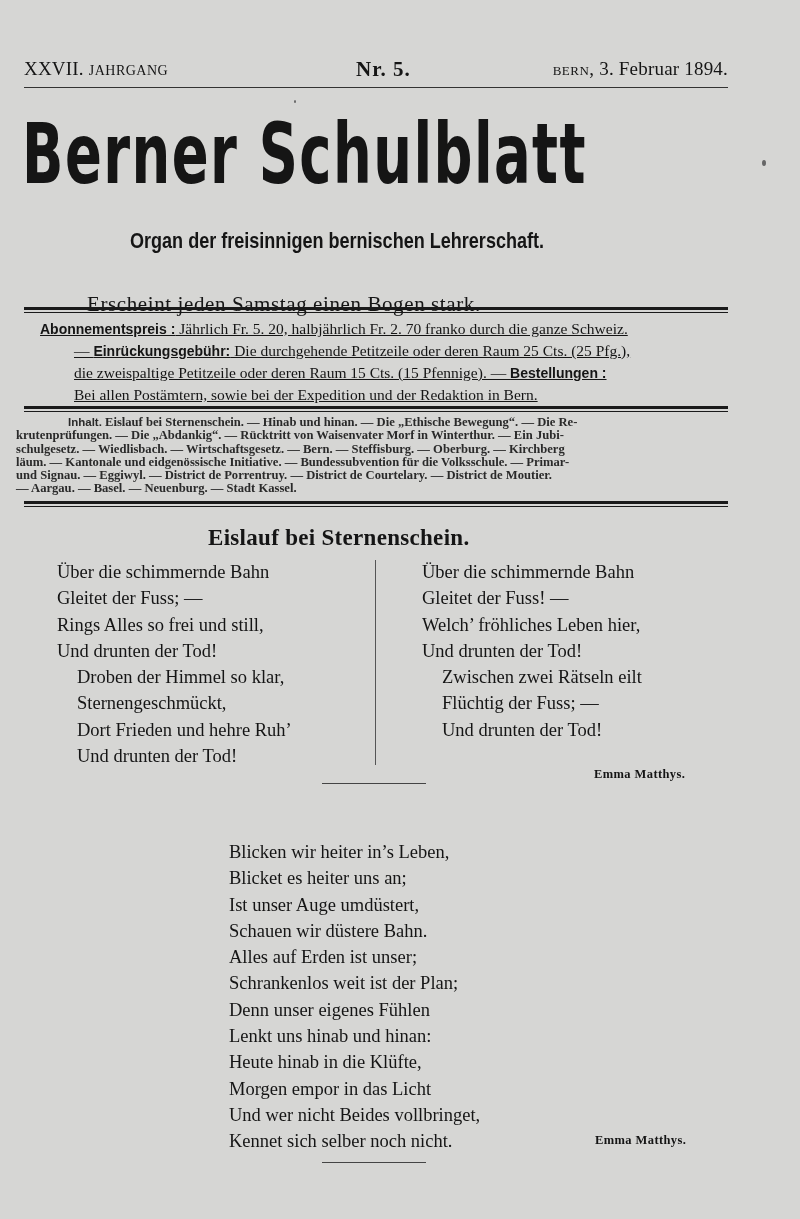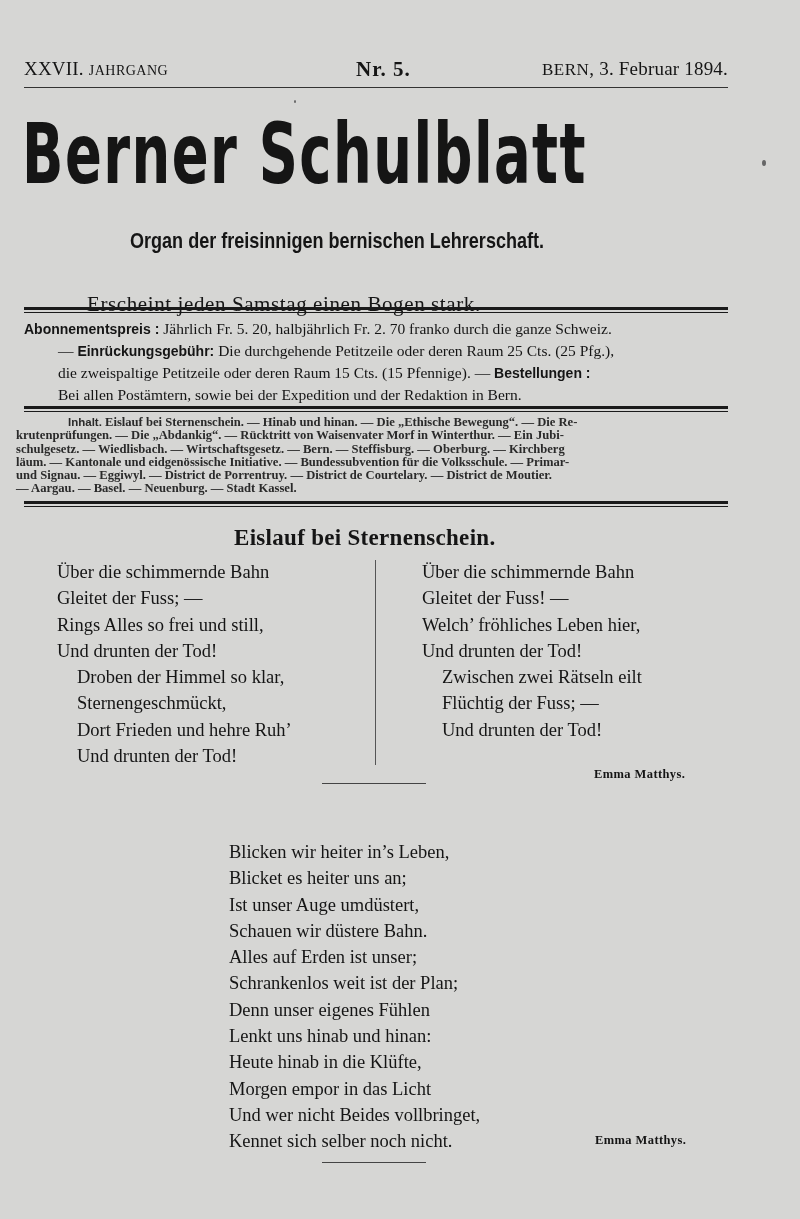--- a/index.html
+++ b/index.html
@@ -16,21 +16,21 @@
 
     
     .masthead-top {
       position: absolute; left: 24px; top: 58px; width: 704px; height: 24px;
       font-size: 19px; letter-spacing: 0.2px;
     }
     .masthead-top .vol { position: absolute; left: 0; top: 0; }
     .masthead-top .vol .sc { font-size: 14px; letter-spacing: 0.5px; text-transform: uppercase; }
     .masthead-top .nr { position: absolute; left: 332px; top: -1px; font-weight: bold; font-size: 21px; letter-spacing: 1px; }
     .masthead-top .date { position: absolute; right: 0; top: 0; }
-    .masthead-top .date .sc { font-size: 17px; letter-spacing: 0.5px; text-transform: uppercase; }
+    .masthead-top .date .sc { font-size: 13px; letter-spacing: 0.5px; text-transform: uppercase; }
     .rule-thin { position: absolute; height: 1px; background: #333; }
 
     .title {
       position: absolute; left: 22px; top: 104px; width: 706px;
       font-family: "Liberation Sans Narrow", "DejaVu Sans Condensed", "Liberation Sans", sans-serif;
       font-weight: bold; font-size: 84px; line-height: 100px;
       transform: scaleX(0.72); transform-origin: left top;
       white-space: nowrap; letter-spacing: 2px;
       width: 980px;
     }
@@ -43,22 +43,22 @@
       position: absolute; left: 87px; top: 268px;
       font-size: 21px; letter-spacing: 0.6px; white-space: nowrap; margin-top: 24px;
     }
 
     .double-rule {
       position: absolute; left: 24px; width: 704px;
       border-top: 3px solid #1a1a1a; border-bottom: 1px solid #1a1a1a; height: 2px;
     }
 
     .subscription {
-      position: absolute; left: 24px; top: 318px; width: 706px;
-      font-size: 15.5px; line-height: 22px; text-align: justify;
+      position: absolute; left: 40px; top: 318px; width: 706px;
+      font-size: 15.5px; line-height: 22px; text-align: justify; text-decoration: underline;
     }
     .subscription .bold-sans {
       font-family: "Liberation Sans", sans-serif; font-weight: bold; font-size: 14px;
     }
     .subscription .line { white-space: nowrap; display: block; }
     .subscription .indent { padding-left: 34px; }
 
     .contents {
       position: absolute; left: 16px; top: 416px; width: 706px;
       font-size: 12.6px; line-height: 13.3px; font-weight: bold; color: #2a2a2a;
@@ -115,21 +115,21 @@
     <span class="line"><span class="inhalt">Inhalt.</span><span> Eislauf bei Sternenschein. — Hinab und hinan. — Die „Ethische Bewegung“. — Die Re-</span></span>
     <span class="line">krutenprüfungen. — Die „Abdankig“. — Rücktritt von Waisenvater Morf in Winterthur. — Ein Jubi-</span>
     <span class="line">schulgesetz. — Wiedlisbach. — Wirtschaftsgesetz. — Bern. — Steffisburg. — Oberburg. — Kirchberg</span>
     <span class="line">läum. — Kantonale und eidgenössische Initiative. — Bundessubvention für die Volksschule. — Primar-</span>
     <span class="line">und Signau. — Eggiwyl. — District de Porrentruy. — District de Courtelary. — District de Moutier.</span>
     <span class="line">— Aargau. — Basel. — Neuenburg. — Stadt Kassel.</span>
   </div>
 
   <div class="double-rule" style="top:501px;"></div>
 
-  <div class="poem-title" style="left:208px; top:525px;margin-left:26px;">Eislauf bei Sternenschein.</div>
+  <div class="poem-title" style="left:208px; top:525px;">Eislauf bei Sternenschein.</div>
 
   <div class="verse" style="left:57px; top:559px;">
     <div>Über die schimmernde Bahn</div>
     <div>Gleitet der Fuss; —</div>
     <div>Rings Alles so frei und still,</div>
     <div>Und drunten der Tod!</div>
     <div class="ind">Droben der Himmel so klar,</div>
     <div class="ind">Sternengeschmückt,</div>
     <div class="ind">Dort Frieden und hehre Ruh’</div>
     <div class="ind">Und drunten der Tod!</div>

